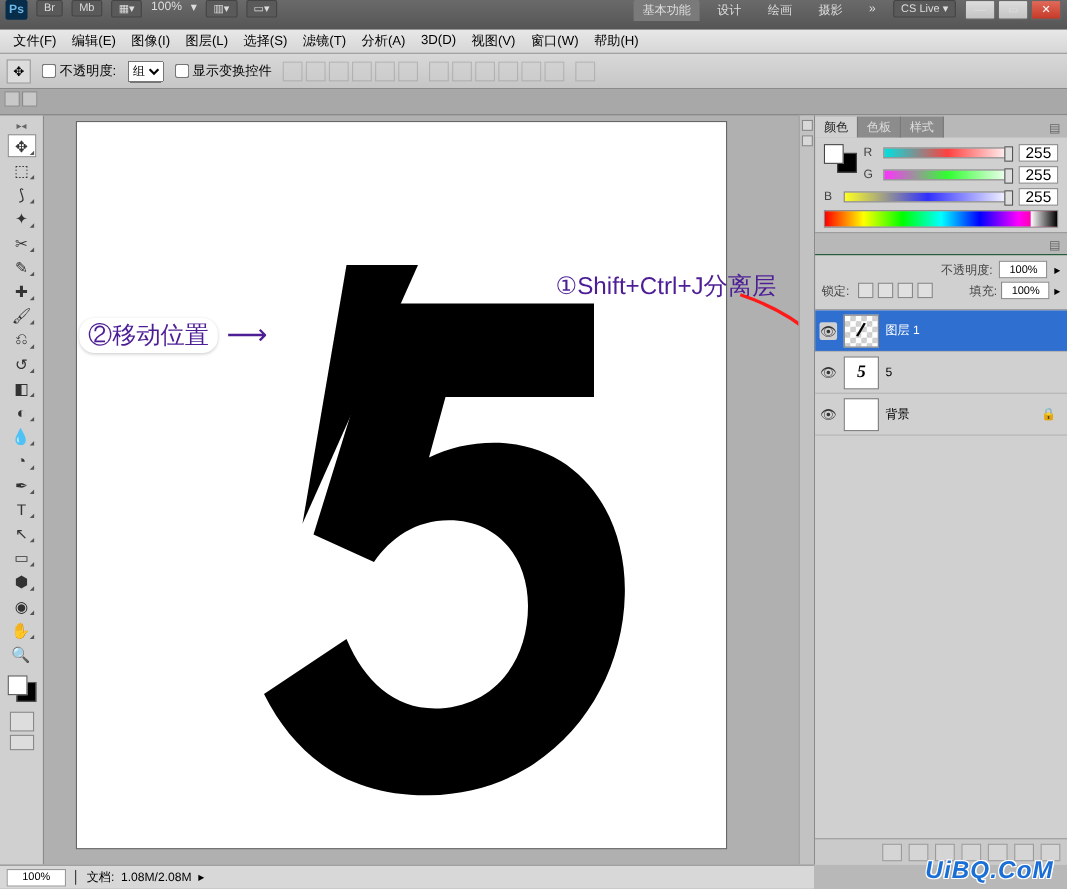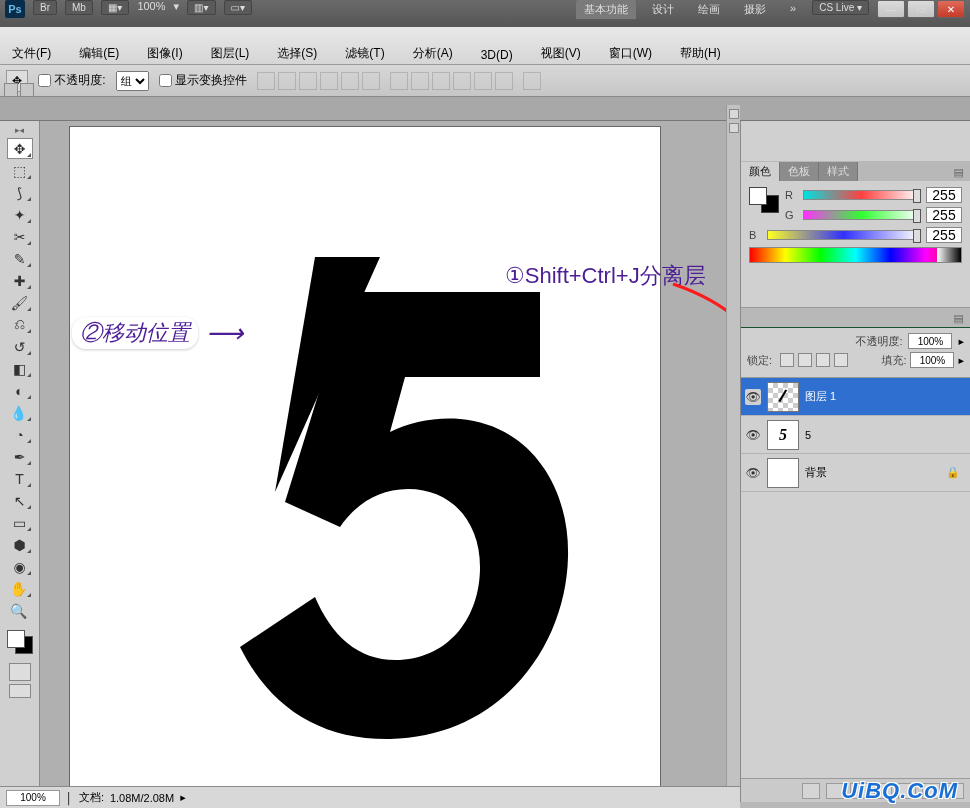--- a/index.html
+++ b/index.html
@@ -10,21 +10,21 @@
 .ps-logo { width: 20px; height: 18px; background: #072d4a; color: #6db8e8; font-weight: bold; font-size: 11px; display: flex; align-items: center; justify-content: center; border-radius: 2px; }
 .app-bar .pill { border: 1px solid #444; padding: 1px 6px; border-radius: 2px; background: #5a5a5a; font-size: 10px; }
 .ws-tab { padding: 2px 8px; color: #ddd; }
 .ws-tab.active { background: #7a7a7a; border-radius: 2px 2px 0 0; }
 .spacer { flex: 1; }
 .win-btns { display:flex; gap:2px; }
 .win-btn { width:28px; height:18px; background:linear-gradient(#dcdcdc,#c4c4c4); border:1px solid #666; border-radius:2px; display:flex; align-items:center; justify-content:center; font-size:10px; }
 .win-btn.close { background:linear-gradient(#e06a5a,#c63a28); color:#fff; }
 
 
-.menu-bar { height: 38px; background: linear-gradient(#e8e8e8,#d6d6d6); border-bottom:1px solid #9a9a9a; display:flex; align-items:flex-end; font-size:12px; padding-left:6px; gap:16px; }
+.menu-bar { height: 22px; background: linear-gradient(#e8e8e8,#d6d6d6); border-bottom:1px solid #9a9a9a; display:flex; align-items:flex-start; font-size:12px; padding-left:6px; gap:2px; }
 .menu-bar .mi { padding: 2px 6px; cursor:default; }
 
 
 .opt-bar { height: 32px; background: linear-gradient(#d8d8d8,#c6c6c6); border-bottom:1px solid #8a8a8a; display:flex; align-items:center; font-size:12px; padding:0 6px; gap:10px; }
 .opt-bar .tool-icon { width:22px; height:22px; border:1px solid #999; background:#ddd; display:flex; align-items:center; justify-content:center; }
 .opt-bar input[type=checkbox]{ vertical-align:middle; }
 .opt-bar select { font-size:11px; height:20px; }
 .align-grp { display:flex; gap:3px; opacity:0.4; }
 .align-grp span { width:18px; height:18px; border:1px solid #888; background:#d0d0d0; }
 
@@ -49,21 +49,21 @@
 .canvas-area { flex:1; background:#b0b0b0; position:relative; overflow:hidden; }
 .canvas { position:absolute; left:30px; top:6px; width:590px; height:660px; background:#fff; box-shadow:0 0 0 1px #666; }
 .canvas svg { width:100%; height:100%; }
 
 
 .anno { position:absolute; color:#4c1d95; font-size:22px; font-weight:500; white-space:nowrap; }
 .anno-pill { background:#fff; border-radius:14px; padding:1px 8px; box-shadow:0 1px 3px rgba(0,0,0,.2); }
 
 
 .right { width:230px; background:#d0d0d0; border-left:1px solid #8a8a8a; display:flex; flex-direction:column; font-size:11px; }
-.panel-tabs { display:flex; background:#b8b8b8; height:20px; align-items:flex-end;margin-top:40px;}
+.panel-tabs { display:flex; background:#b8b8b8; height:20px; align-items:flex-end;}
 .panel-tabs .pt { padding:2px 8px; color:#ddd; background:#8c8c8c; border-right:1px solid #777; font-size:11px; }
 .panel-tabs .pt.active { background:#d0d0d0; color:#222; }
 .panel-tabs .menu { margin-left:auto; padding:2px 6px; color:#666; }
 
 .color-panel { padding:6px 8px 2px; }
 .color-row { display:flex; align-items:center; gap:6px; margin-bottom:4px; }
 .color-row .lbl { width:12px; color:#444; }
 .slider { flex:1; height:10px; border:1px solid #888; position:relative; }
 .slider.r { background:linear-gradient(90deg,#00e0e0,#ff4040,#fff); }
 .slider.g { background:linear-gradient(90deg,#ff30ff,#30ff30,#fff); }
@@ -229,21 +229,21 @@
                  C 308 362 285 378 270 400
                  L 215 375 Z" fill="#000"></path>
       </svg>
     </div>
 
     <div class="anno" style="left:465px; top:140px;">①Shift+Ctrl+J分离层</div>
     <svg style="position:absolute; left:628px; top:158px;" width="90" height="60">
       <path d="M 5 5 Q 50 20 78 48" stroke="#ff1a1a" stroke-width="3" fill="none"></path>
       <path d="M 78 48 L 68 40 L 75 36 Z" fill="#ff1a1a"></path>
     </svg>
-    <div class="anno" style="left:32px; top:196px; display:flex; align-items:flex-end; gap:8px;font-style:italic;">
+    <div class="anno" style="left:32px; top:184px; display:flex; align-items:flex-start; gap:8px;">
       <span class="anno-pill">②移动位置</span>
       <span style="font-size:26px;">⟶</span>
     </div>
   </div>
 
   <div class="side-strip">
     <span></span>
       <span></span>
   </div>
 

